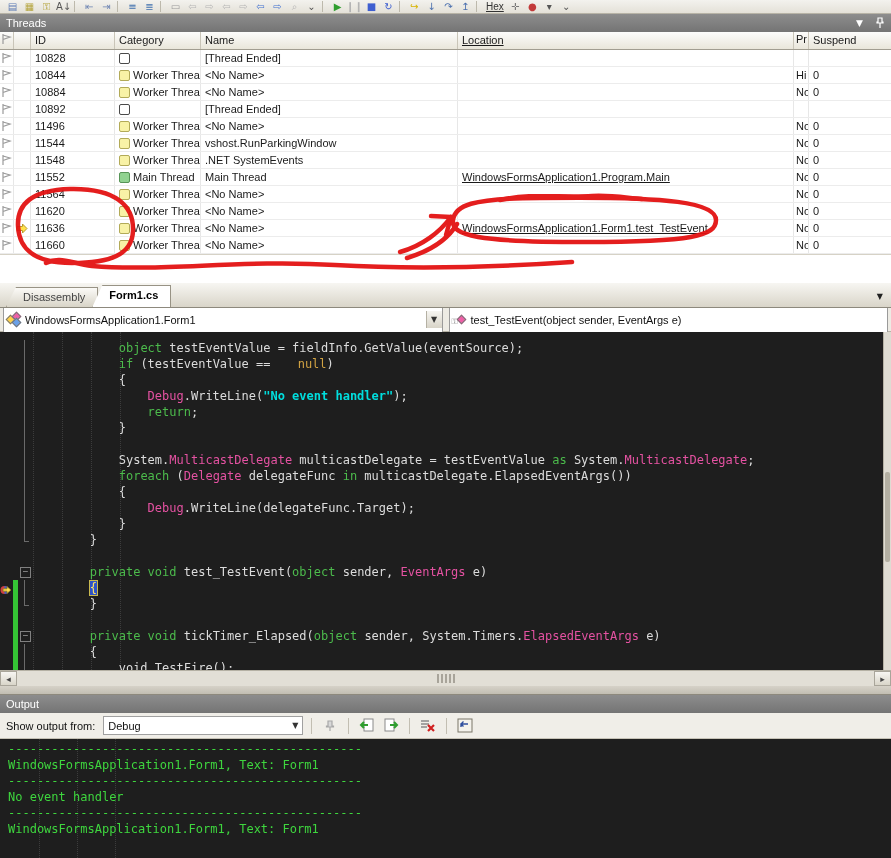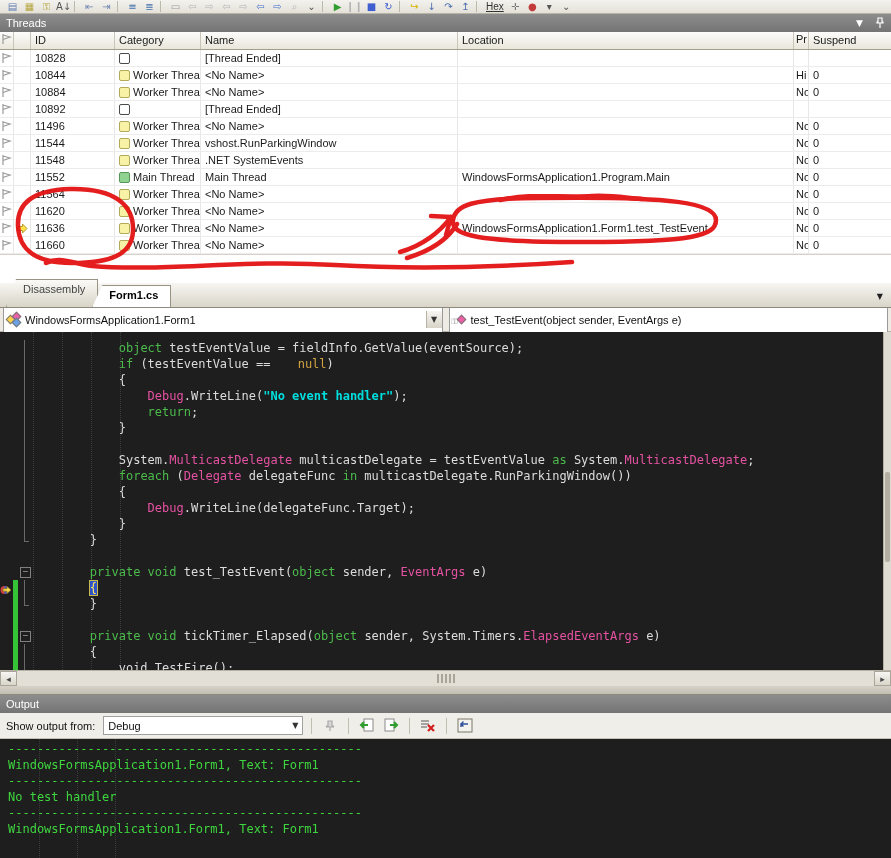--- a/index.html
+++ b/index.html
@@ -25,34 +25,34 @@
   .grid-header{ height:18px; display:flex; background:linear-gradient(#fcfcfb,#e9e6da); border-bottom:1px solid #a19d90; font-size:11px; color:#1a1a1a;}
   .grid-header .cell{ border-right:1px solid #c9c5b8; padding:2px 4px; white-space:nowrap; overflow:hidden;}
   .grid-body{ background:#fff; }
   .grid-row{ height:17px; display:flex; font-size:11px; color:#1a1a1a; background:#fff; border-bottom:1px solid #ececec;}
   .grid-row .cell{ border-right:1px solid #e7e7e7; padding:1px 4px; white-space:nowrap; overflow:hidden; display:flex; align-items:center; gap:3px;}
   .c0{width:14px; flex:0 0 14px; padding:1px 1px !important; justify-content:center;}
   .c1{width:17px; flex:0 0 17px; padding:1px 1px !important; justify-content:center;}
   .c2{width:84px; flex:0 0 84px;}
   .c3{width:86px; flex:0 0 86px;}
   .c4{width:257px; flex:0 0 257px;}
-  .c5{width:336px; flex:0 0 336px;}
+  .c5{width:336px; flex:0 0 336px;text-decoration:underline;}
   .c6{width:15px; flex:0 0 15px; padding:1px 2px !important;}
   .c7{width:82px; flex:0 0 82px; border-right:none !important;}
   .cat-chip{ width:11px; height:11px; border-radius:2px; flex:0 0 11px; }
   .chip-worker{ background:#f8f2a6; border:1px solid #b2aa58; }
   .chip-main{ background:#90d290; border:1px solid #579457; }
   .chip-none{ background:#ffffff; border:1px solid #4a4a4a; }
 
   .white-gap{ height:29px; background:#ffffff; border-top:1px solid #d6d2c6;}
 
   
   .tab-bar{ height:25px; background:linear-gradient(#f7f6f2,#d9d5c9); border-bottom:1px solid #8d897d;
     display:flex; align-items:flex-end; padding-left:6px; position:relative;}
-  .doc-tab{ height:28px; font-size:11px; padding:3px 12px 2px 16px; color:#444;
+  .doc-tab{ height:20px; font-size:11px; padding:3px 12px 2px 16px; color:#444;
     background:linear-gradient(#fbfaf7,#d8d4c7); border:1px solid #989385; border-bottom:none;
     clip-path:polygon(10px 0,100% 0,100% 100%,0 100%); margin-right:-6px; }
   .doc-tab.active{ height:22px; background:#ffffff; color:#000; font-weight:bold; z-index:2; }
   .tabbar-chevron{ position:absolute; right:8px; bottom:6px; font-size:8px; color:#222; font-family:"DejaVu Sans",sans-serif;}
 
   
   .nav-bar{ height:24px; background:#edebe4; display:flex; align-items:center; gap:6px; padding:2px 3px; border-bottom:1px solid #b7b3a6;}
   .combo{ background:#fff; border:1px solid #9a9a9a; height:28px; flex:1; display:flex; align-items:center; font-size:11px; color:#111; overflow:hidden;}
   .combo .combo-text{ flex:1; white-space:nowrap; overflow:hidden; padding:0 3px;}
   .combo .drop-btn{ width:16px; height:17px; background:linear-gradient(#f6f5f1,#d8d4c8); border-left:1px solid #b5b1a4;
@@ -496,21 +496,21 @@
       <div class="code-line">
         <div class="m-bp"></div>
         <div class="m-chg"></div>
         <div class="m-out v"></div>
         <span class="code-text"><span class="tok-p">            System.</span><span class="tok-t">MulticastDelegate</span><span class="tok-p"> multicastDelegate = testEventValue </span><span class="tok-k">as</span><span class="tok-p"> System.</span><span class="tok-t">MulticastDelegate</span><span class="tok-p">;</span></span>
       </div>
       <div class="code-line">
         <div class="m-bp"></div>
         <div class="m-chg"></div>
         <div class="m-out v"></div>
-        <span class="code-text"><span class="tok-p">            </span><span class="tok-k">foreach</span><span class="tok-p"> (</span><span class="tok-t">Delegate</span><span class="tok-p"> delegateFunc </span><span class="tok-k">in</span><span class="tok-p"> multicastDelegate.RunParkingWindow())</span></span>
+        <span class="code-text"><span class="tok-p">            </span><span class="tok-k">foreach</span><span class="tok-p"> (</span><span class="tok-t">Delegate</span><span class="tok-p"> delegateFunc </span><span class="tok-k">in</span><span class="tok-p"> multicastDelegate.ElapsedEventArgs())</span></span>
       </div>
       <div class="code-line">
         <div class="m-bp"></div>
         <div class="m-chg"></div>
         <div class="m-out v"></div>
         <span class="code-text"><span class="tok-p">            {</span></span>
       </div>
       <div class="code-line">
         <div class="m-bp"></div>
         <div class="m-chg"></div>
@@ -644,21 +644,21 @@
   <div class="output-text">
     <div class="indent-guides">
         <span class="iguide" style="left:39px"></span>
         <span class="iguide" style="left:77px"></span>
         <span class="iguide" style="left:115px"></span>
       </div>
     <div class="out-lines">
         <div class="out-line">-------------------------------------------------</div>
         <div class="out-line">WindowsFormsApplication1.Form1, Text: Form1</div>
         <div class="out-line">-------------------------------------------------</div>
-        <div class="out-line">No test handler</div>
+        <div class="out-line">No event handler</div>
         <div class="out-line">-------------------------------------------------</div>
         <div class="out-line">WindowsFormsApplication1.Form1, Text: Form1</div>
       </div>
   </div>
 </section>
 
 <svg class="annotations" viewBox="0 0 891 858">
   <g id="anno-g" fill="none" stroke="#e31212" stroke-width="4.5" stroke-linecap="round" opacity="0.95">
     <path d="M 70,189 C 32,190 17,204 18,226 C 19,249 34,263 72,263 C 110,263 132,255 133,231 C 134,206 116,188 70,189"></path>
     <path d="M 46,263 C 60,256 70,263 92,266 C 160,272 245,259 335,265 C 420,270 500,267 572,262"></path>

